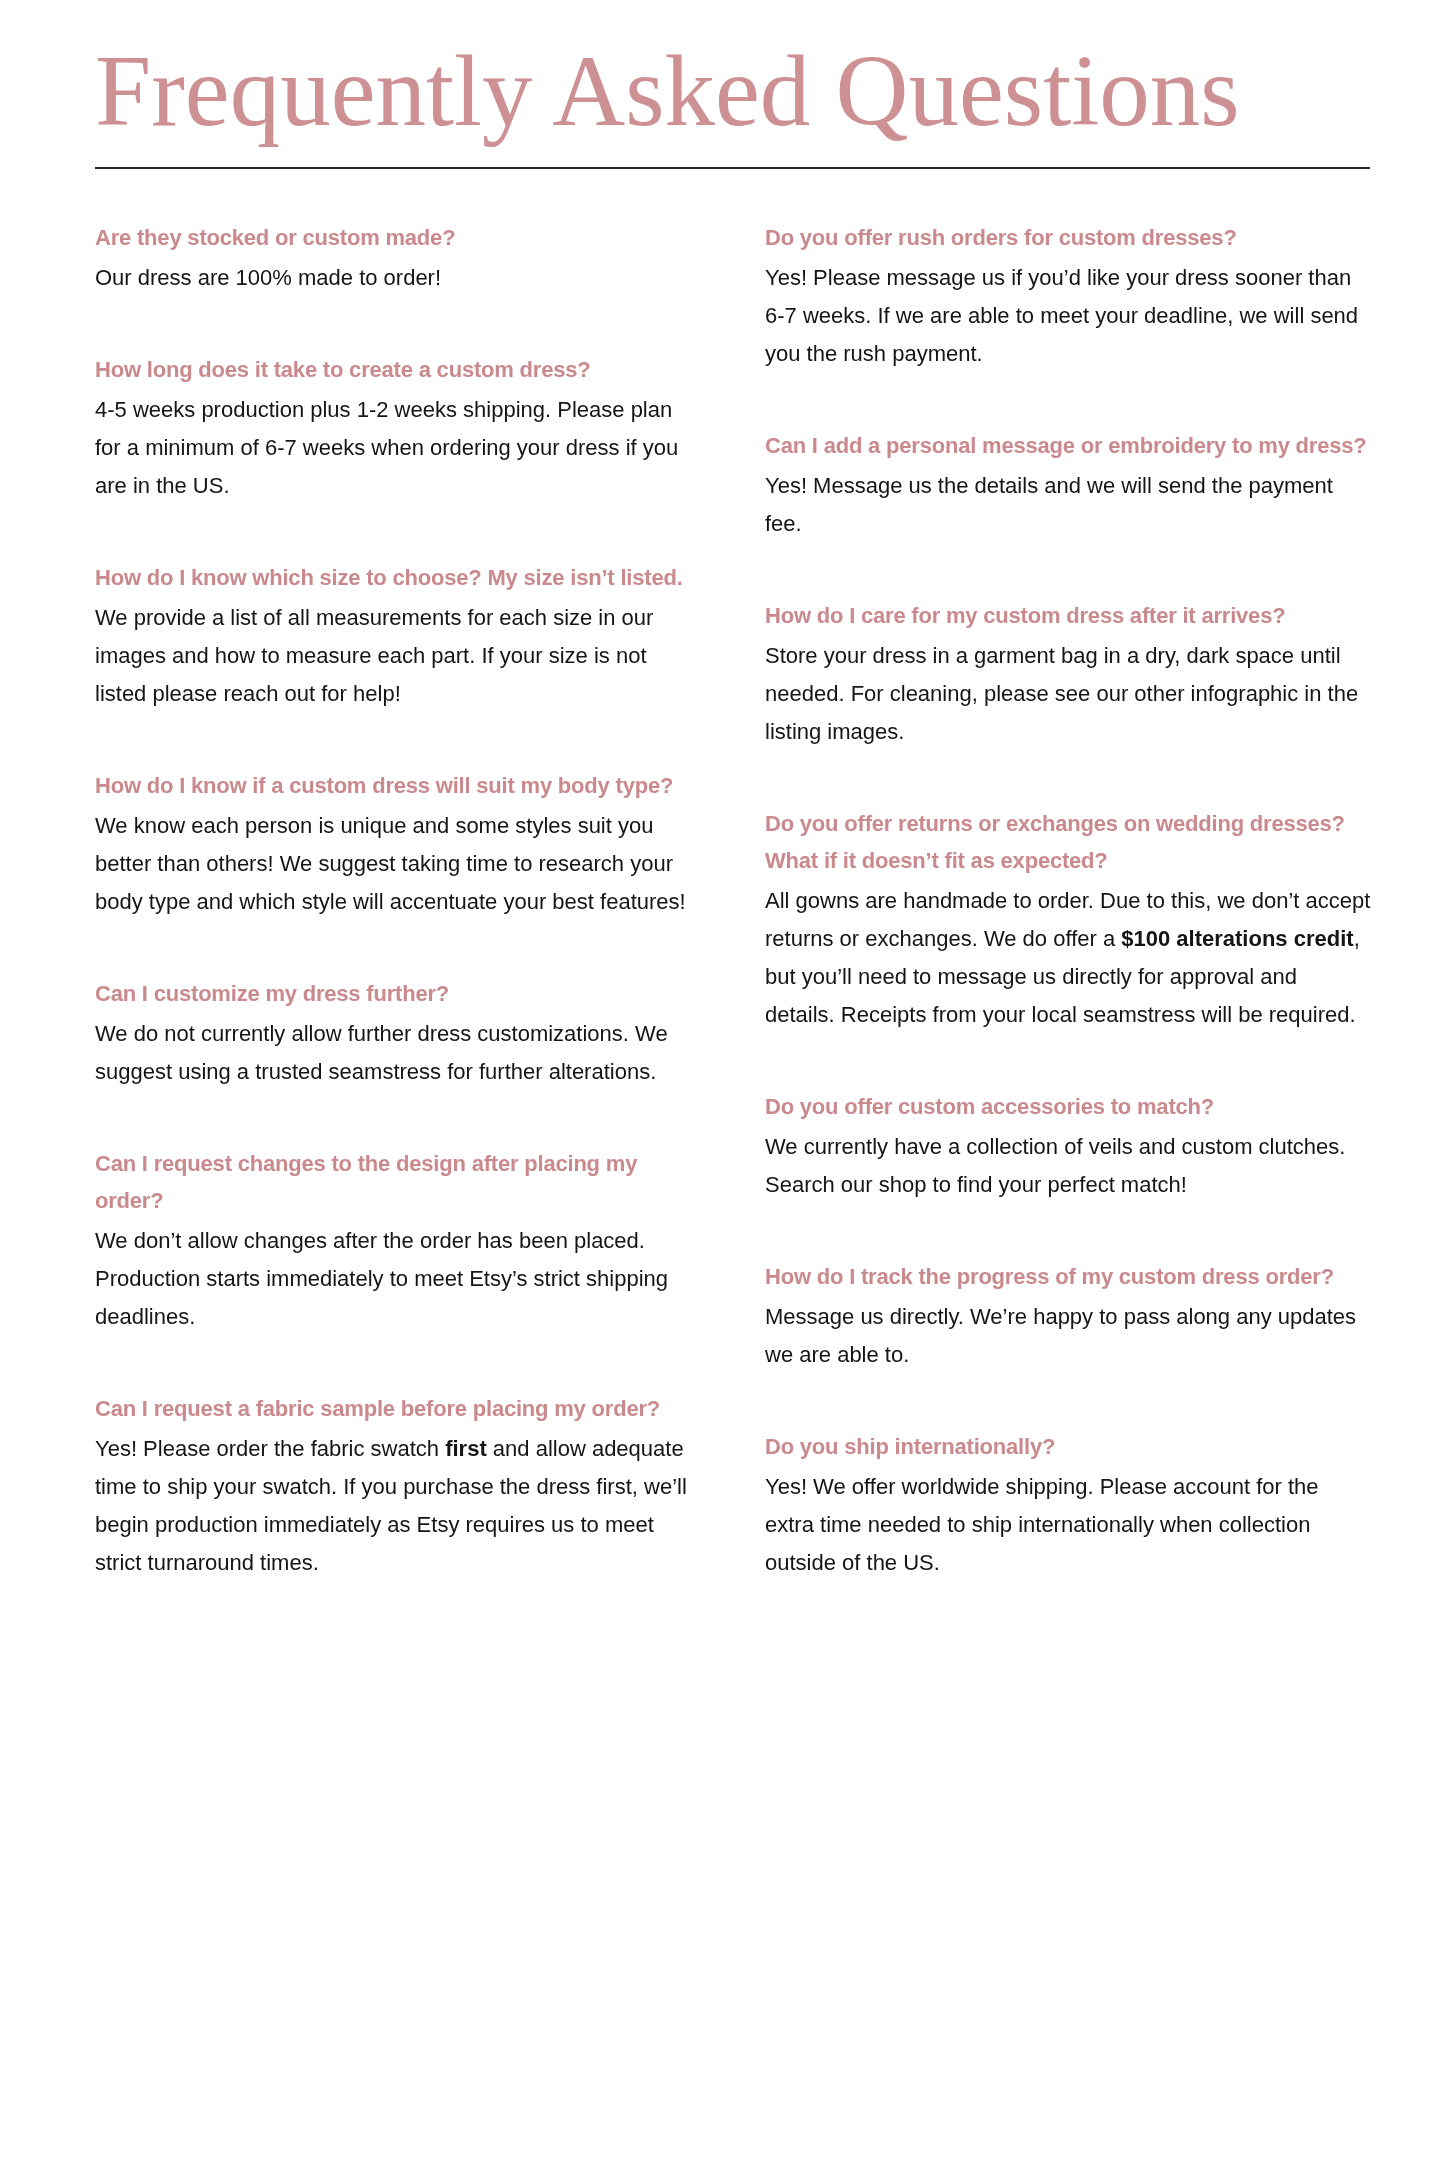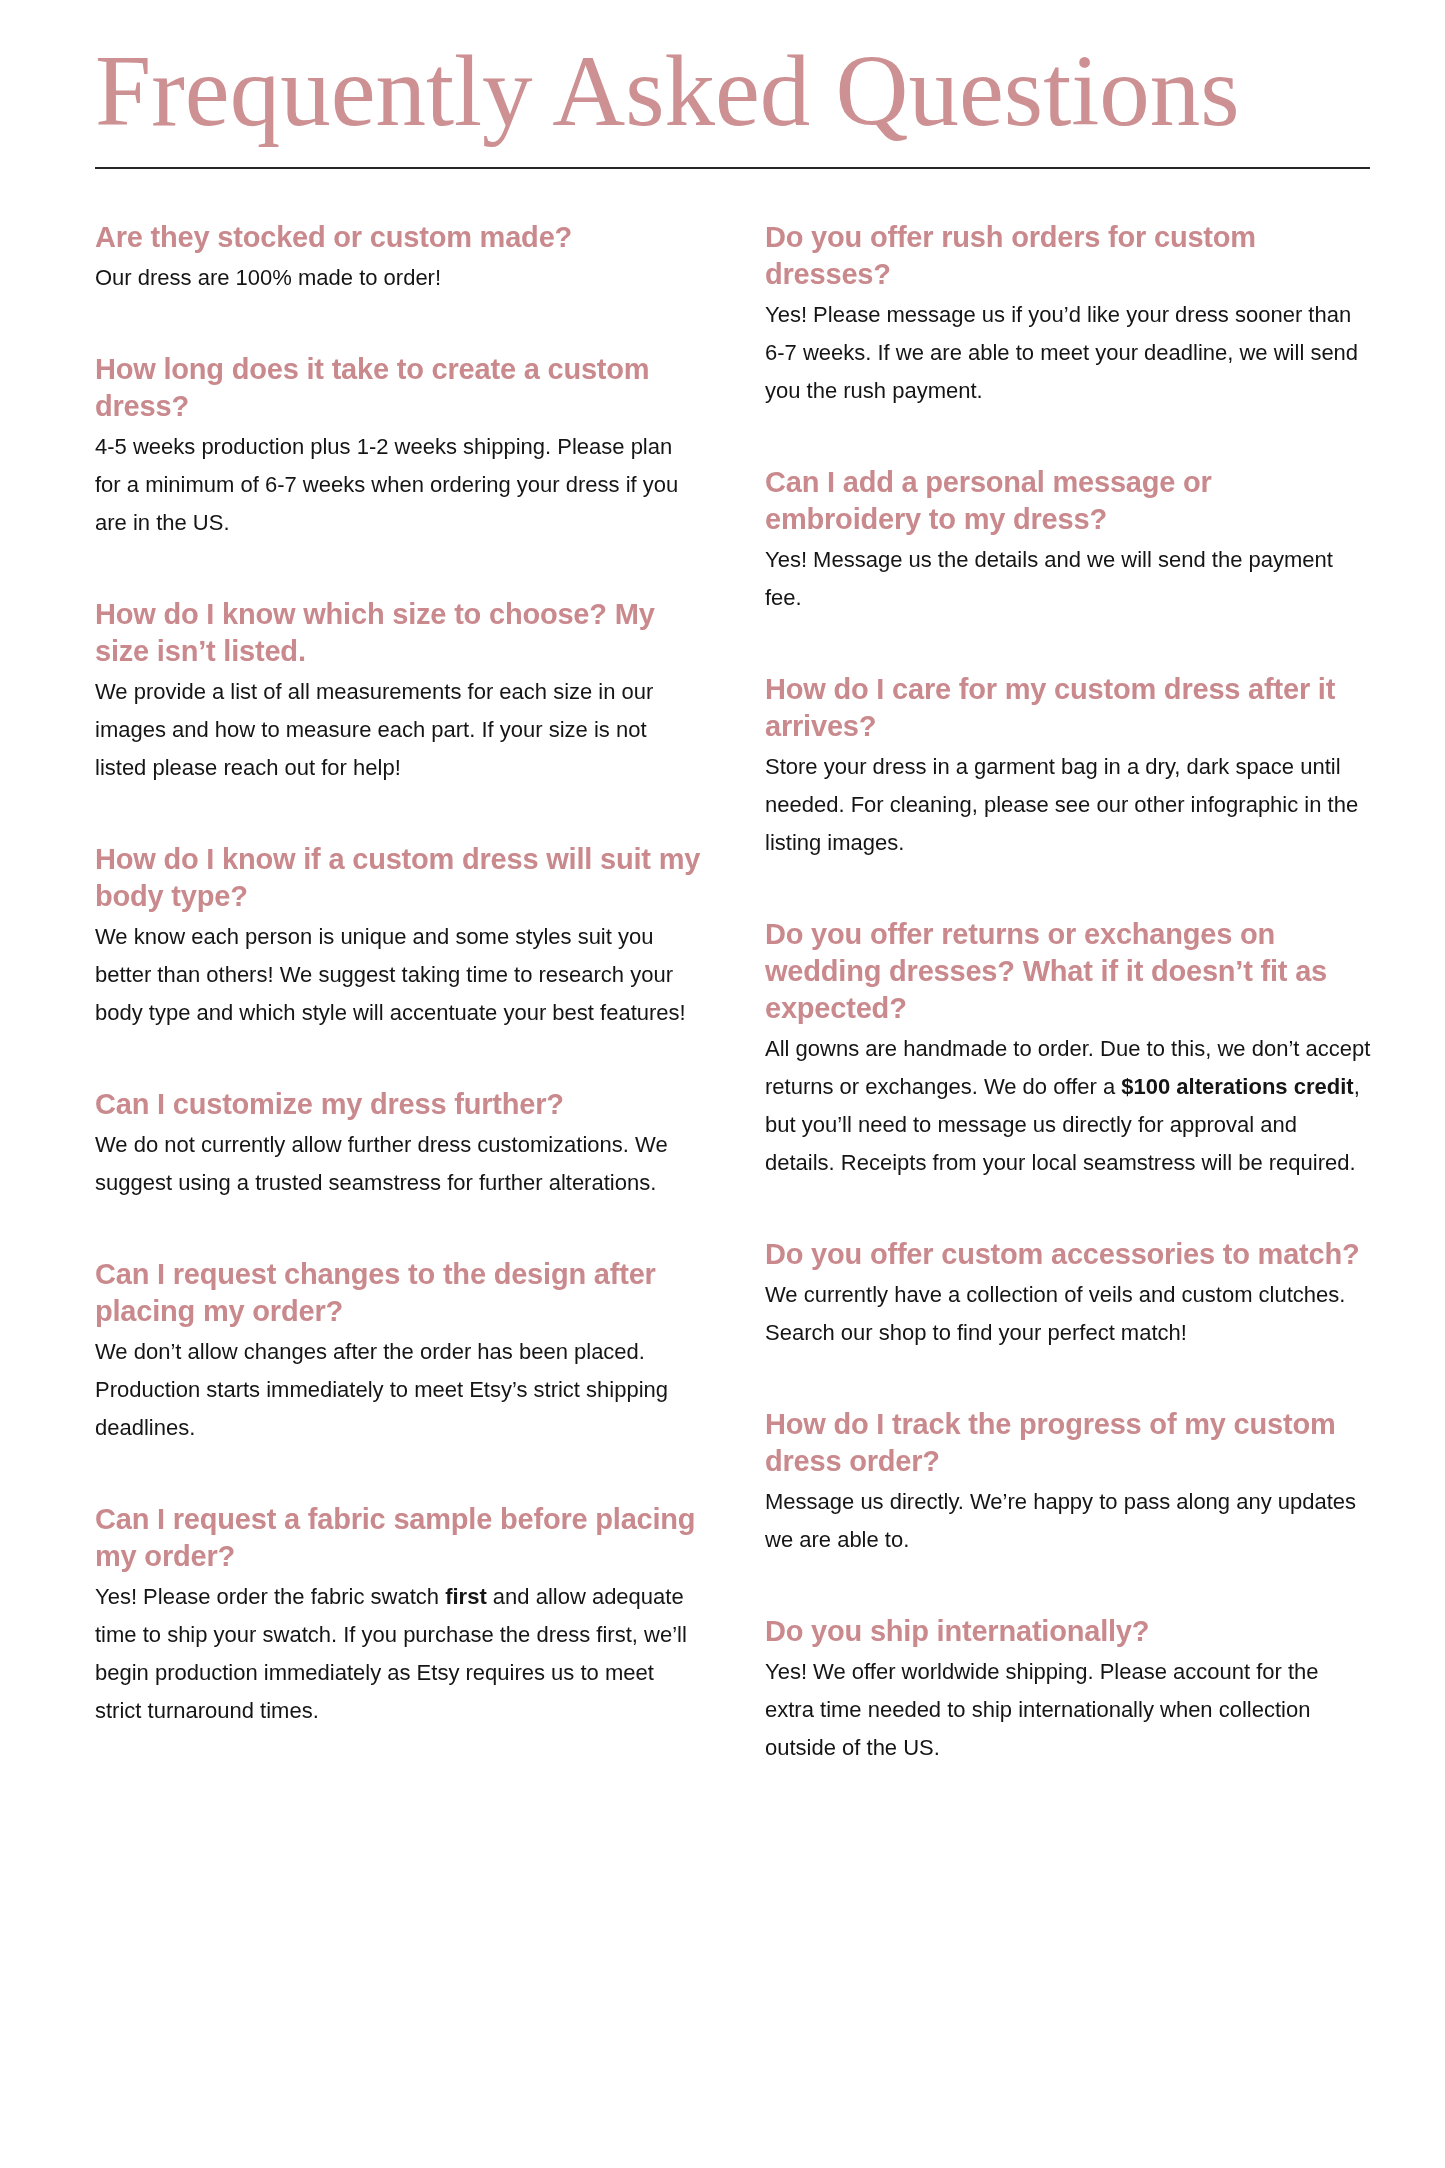--- a/index.html
+++ b/index.html
@@ -40,21 +40,21 @@
     gap:64px;
     margin-top:50px;
   }
   .col{
     width:606px;
     flex:0 0 606px;
   }
   .qa{margin:0 0 54px 0;}
   .qa .q{
     margin:0;
-    font-size:29px;
+    font-size:22px;
     line-height:37px;
     font-weight:700;
     letter-spacing:-0.2px;
     color:var(--accent);
   }
   .qa .a{
     margin:3px 0 0 0;
     font-size:22px;
     line-height:38px;
     font-weight:400;

